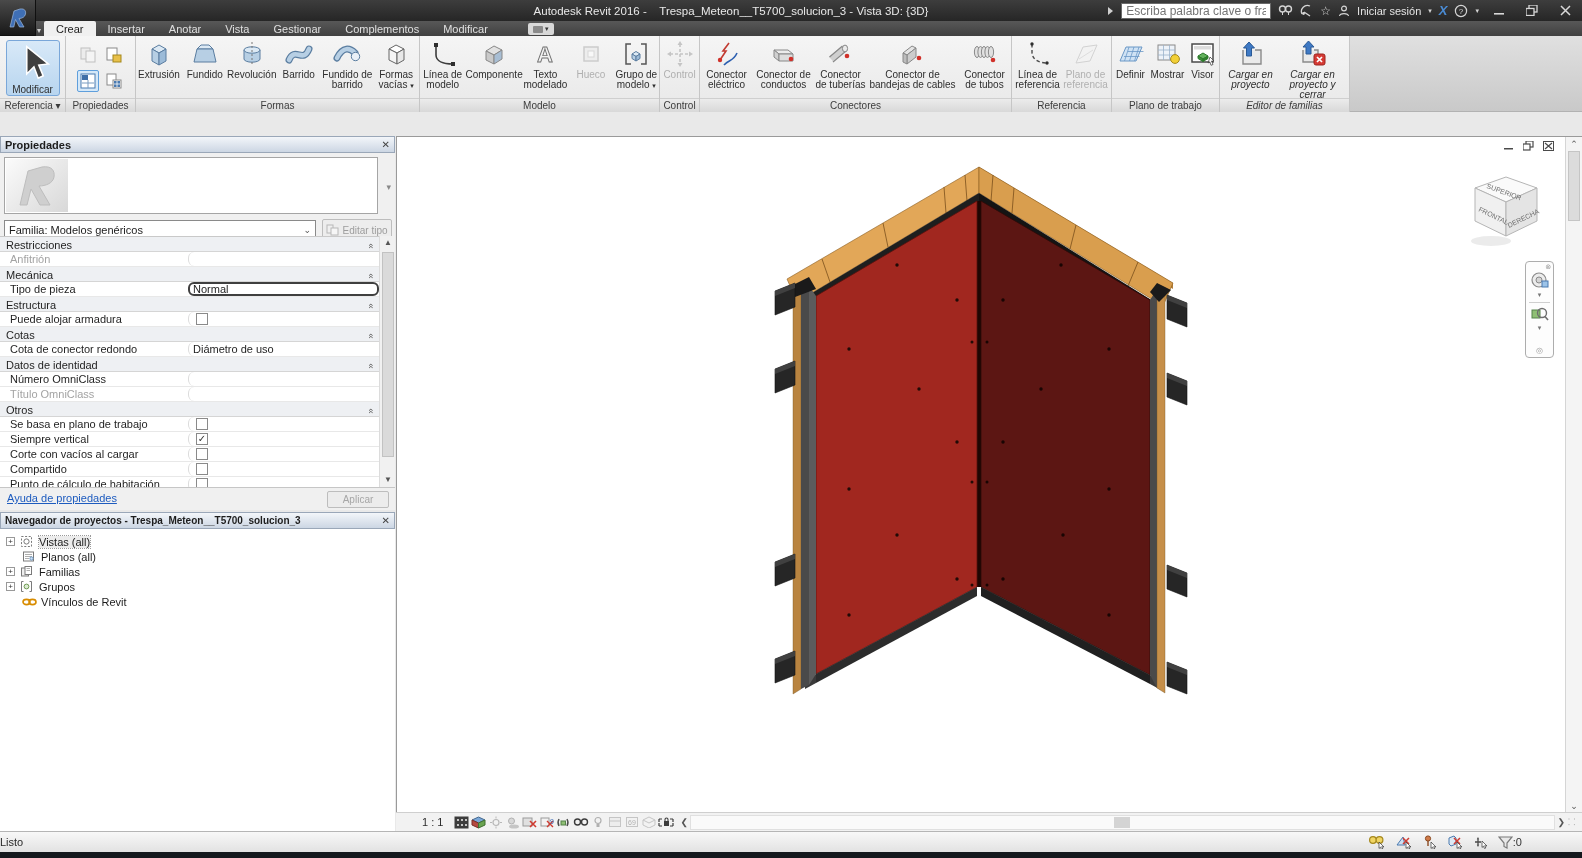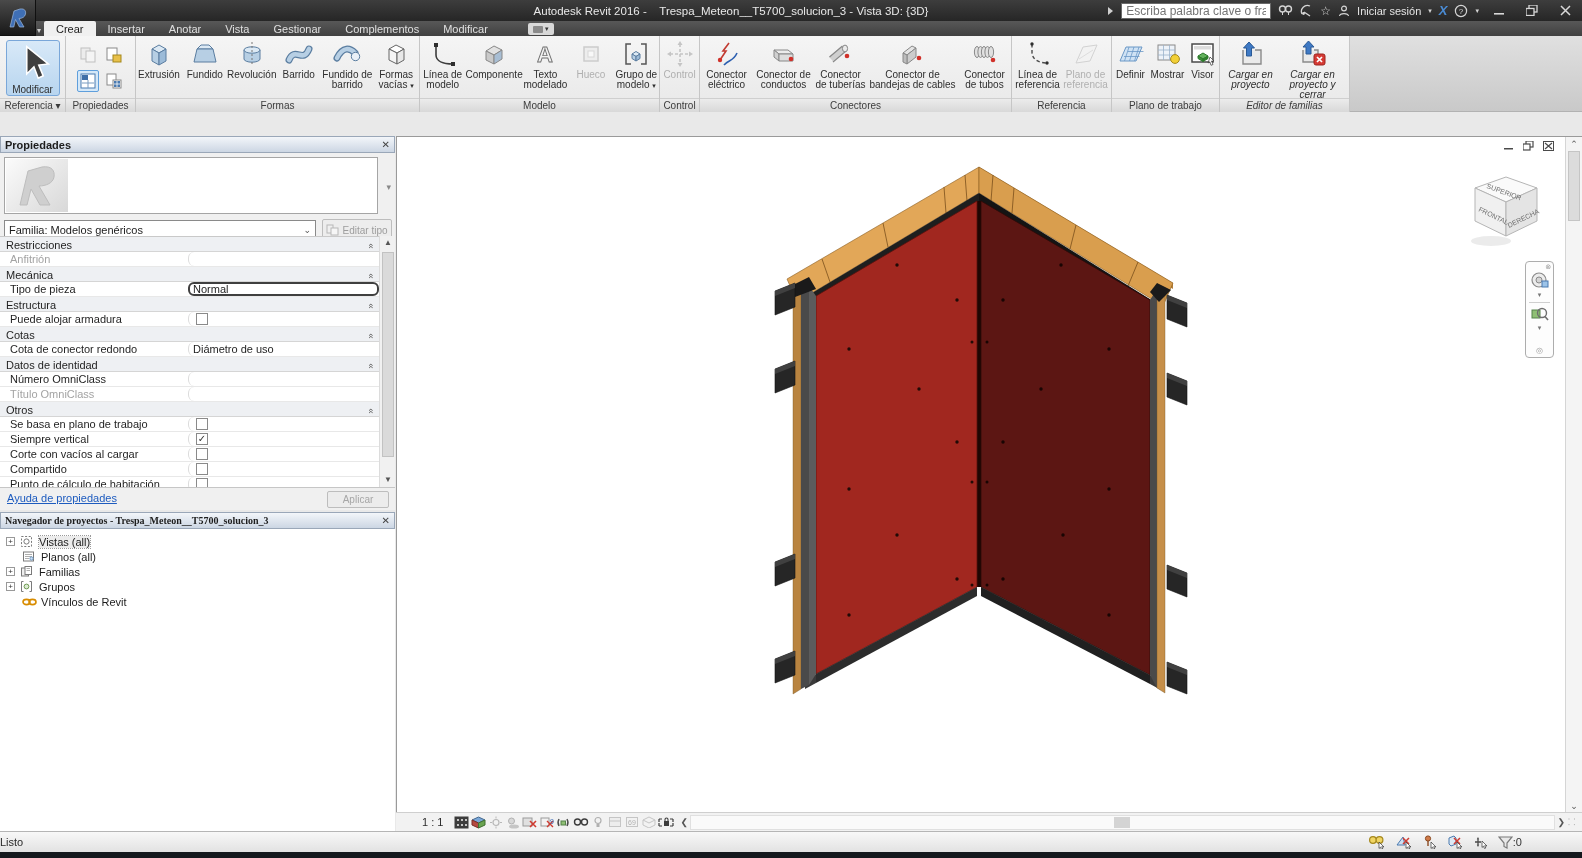--- a/index.html
+++ b/index.html
@@ -89,21 +89,21 @@
   .cbx.checked .mark { visibility:visible; }
   #prop-vscroll { position:absolute; right:0; top:100px; width:16px; height:251px; background:#f1f1f1; border-left:1px solid #dcdcdc; }
   #prop-vscroll .arr { position:absolute; left:0; width:16px; height:14px; color:#555; font-size:8px; text-align:center; line-height:14px; }
   #prop-vscroll .thumb { position:absolute; left:2px; top:16px; width:12px; height:205px; background:#dadada; border:1px solid #c2c2c2; }
   #prop-footer { position:absolute; left:0; bottom:0; width:395px; height:23px; background:#f0f0f0; border-top:1px solid #c6c6c6; }
   #prop-help { position:absolute; left:7px; top:4px; color:#1d5bbf; text-decoration:underline; }
   #apply-btn { position:absolute; right:6px; top:3px; width:62px; height:17px; background:#ececec;
     border:1px solid #bdbdbd; border-radius:2px; color:#a6a6a6; text-align:center; line-height:15px; font-size:10px; }
 
   #browser-palette { position:absolute; left:0; top:512px; width:395px; height:319px; background:#fff; }
-  #browser-palette .palette-header { font-size:10px;font-family:Liberation Serif, serif; }
+  #browser-palette .palette-header { font-size:10px; }
   .tree { padding-top:5px; }
   .tree-row { height:15px; display:flex; align-items:center; }
   .expander { width:9px; height:9px; border:1px solid #999; background:#fff; margin-left:6px;
     font-size:8px; line-height:7px; text-align:center; color:#333; flex:none; }
   .exp-spacer { width:11px; margin-left:6px; flex:none; }
   .tree-ico { width:15px; height:13px; margin-left:5px; flex:none; display:flex; align-items:center; }
   .tree-label { margin-left:4px; color:#1c1c1c; }
   .tree-label.sel { background:#ececec; outline:1px dotted #9a9a9a; }
 
   

